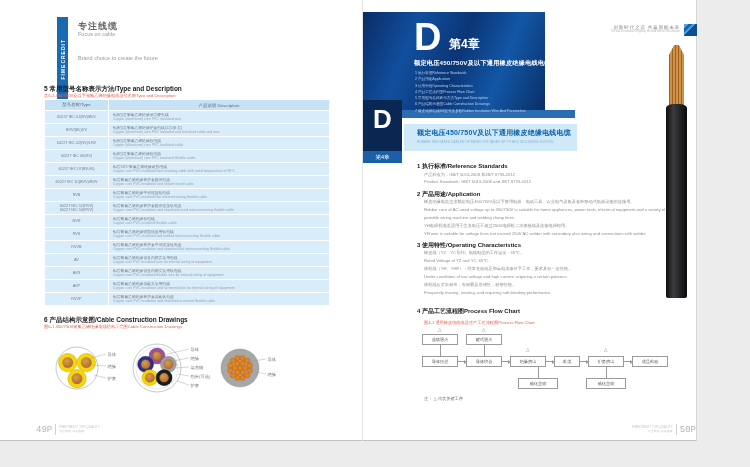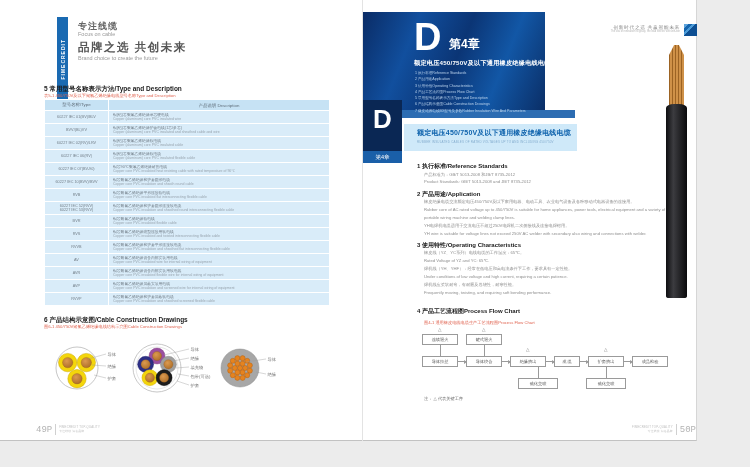--- a/index.html
+++ b/index.html
@@ -104,21 +104,20 @@
 
 <div class="stage">
   <div class="paper"></div>
   <div class="gutter"></div>
 
   <div class="brand-bar">
     <span>FIMECREDIT</span>
   </div>
   <div class="abs slogan1-zh">专注线缆</div>
   <div class="abs slogan1-en">Focus on cable</div>
-  <div class="abs slogan2-zh">品牌之选  共创未来</div>
   <div class="abs slogan2-en">Brand choice to create the future</div>
 
   <div class="abs sec-title" style="left:44px; top:85px;">5 常用型号名称表示方法/Type and Description</div>
   <div class="abs sec-cap" style="left:44px; top:93px;">表5-1 450/750V及以下聚氯乙烯绝缘电线型号名称Type and Description</div>
 
   <div class="ctable">
     <div class="thead">
       <div class="tc1">型号名称/Type</div>
       <div class="tc2">产品说明 Description</div>
     </div>

